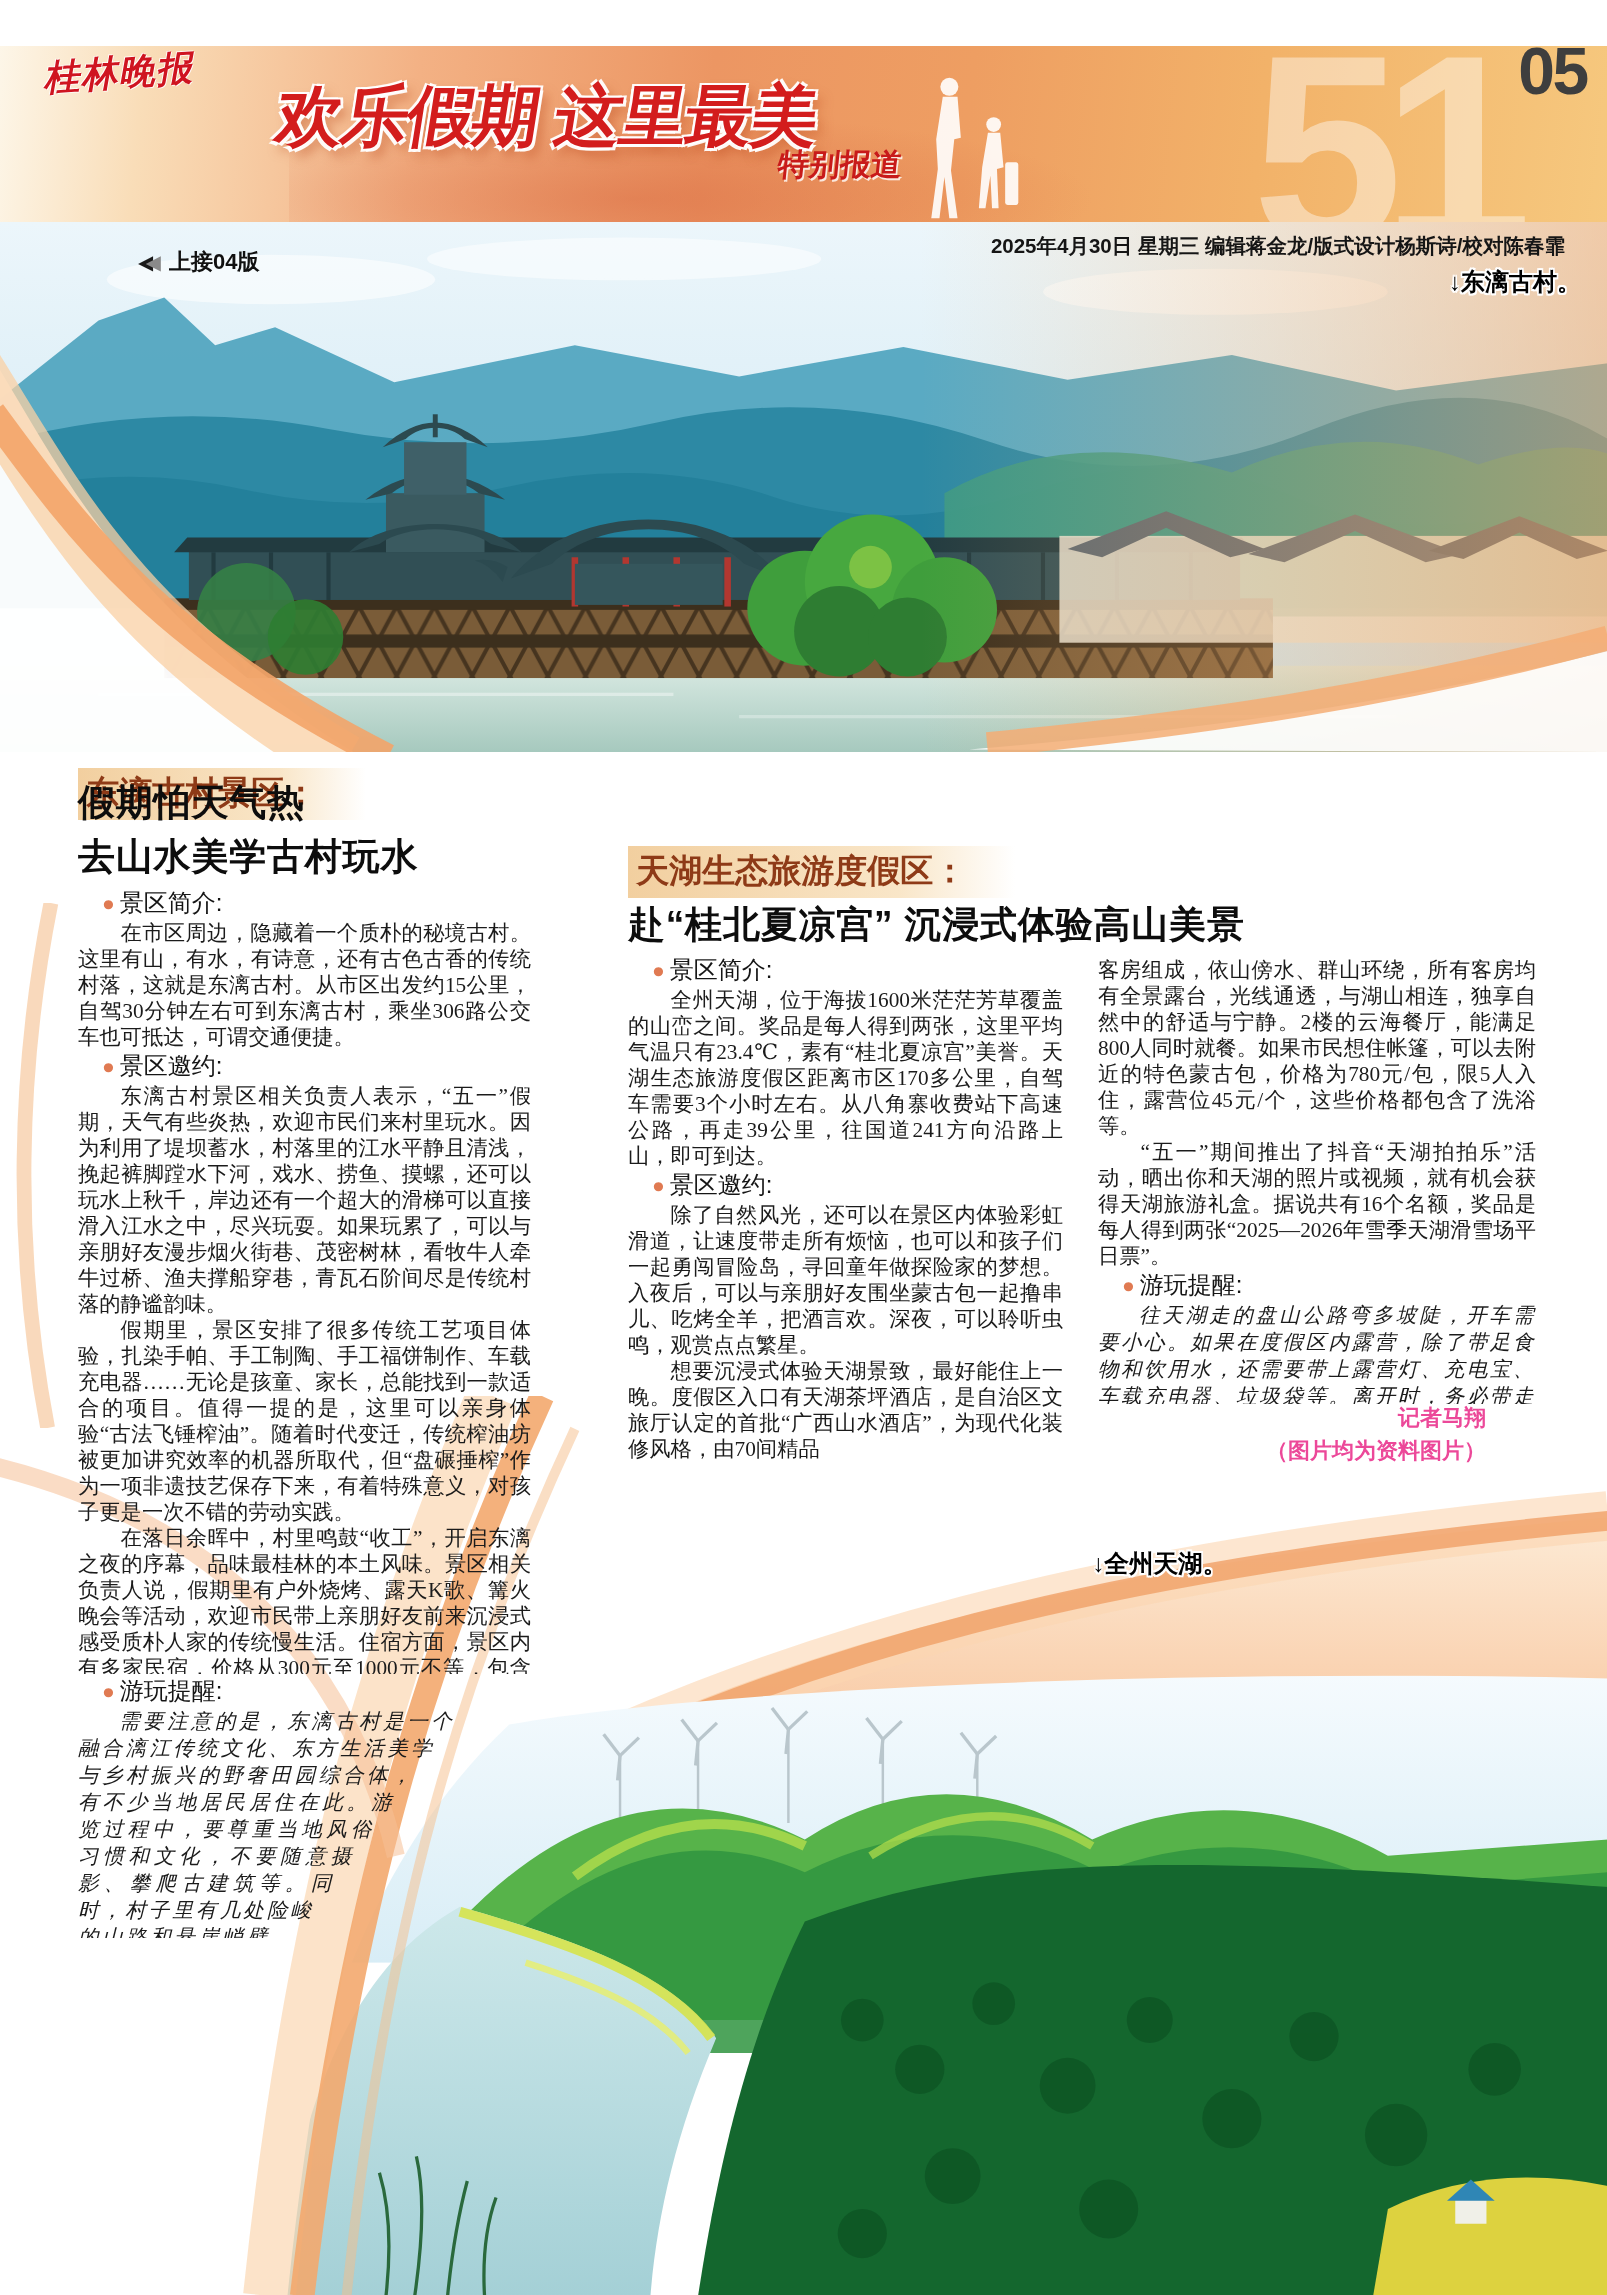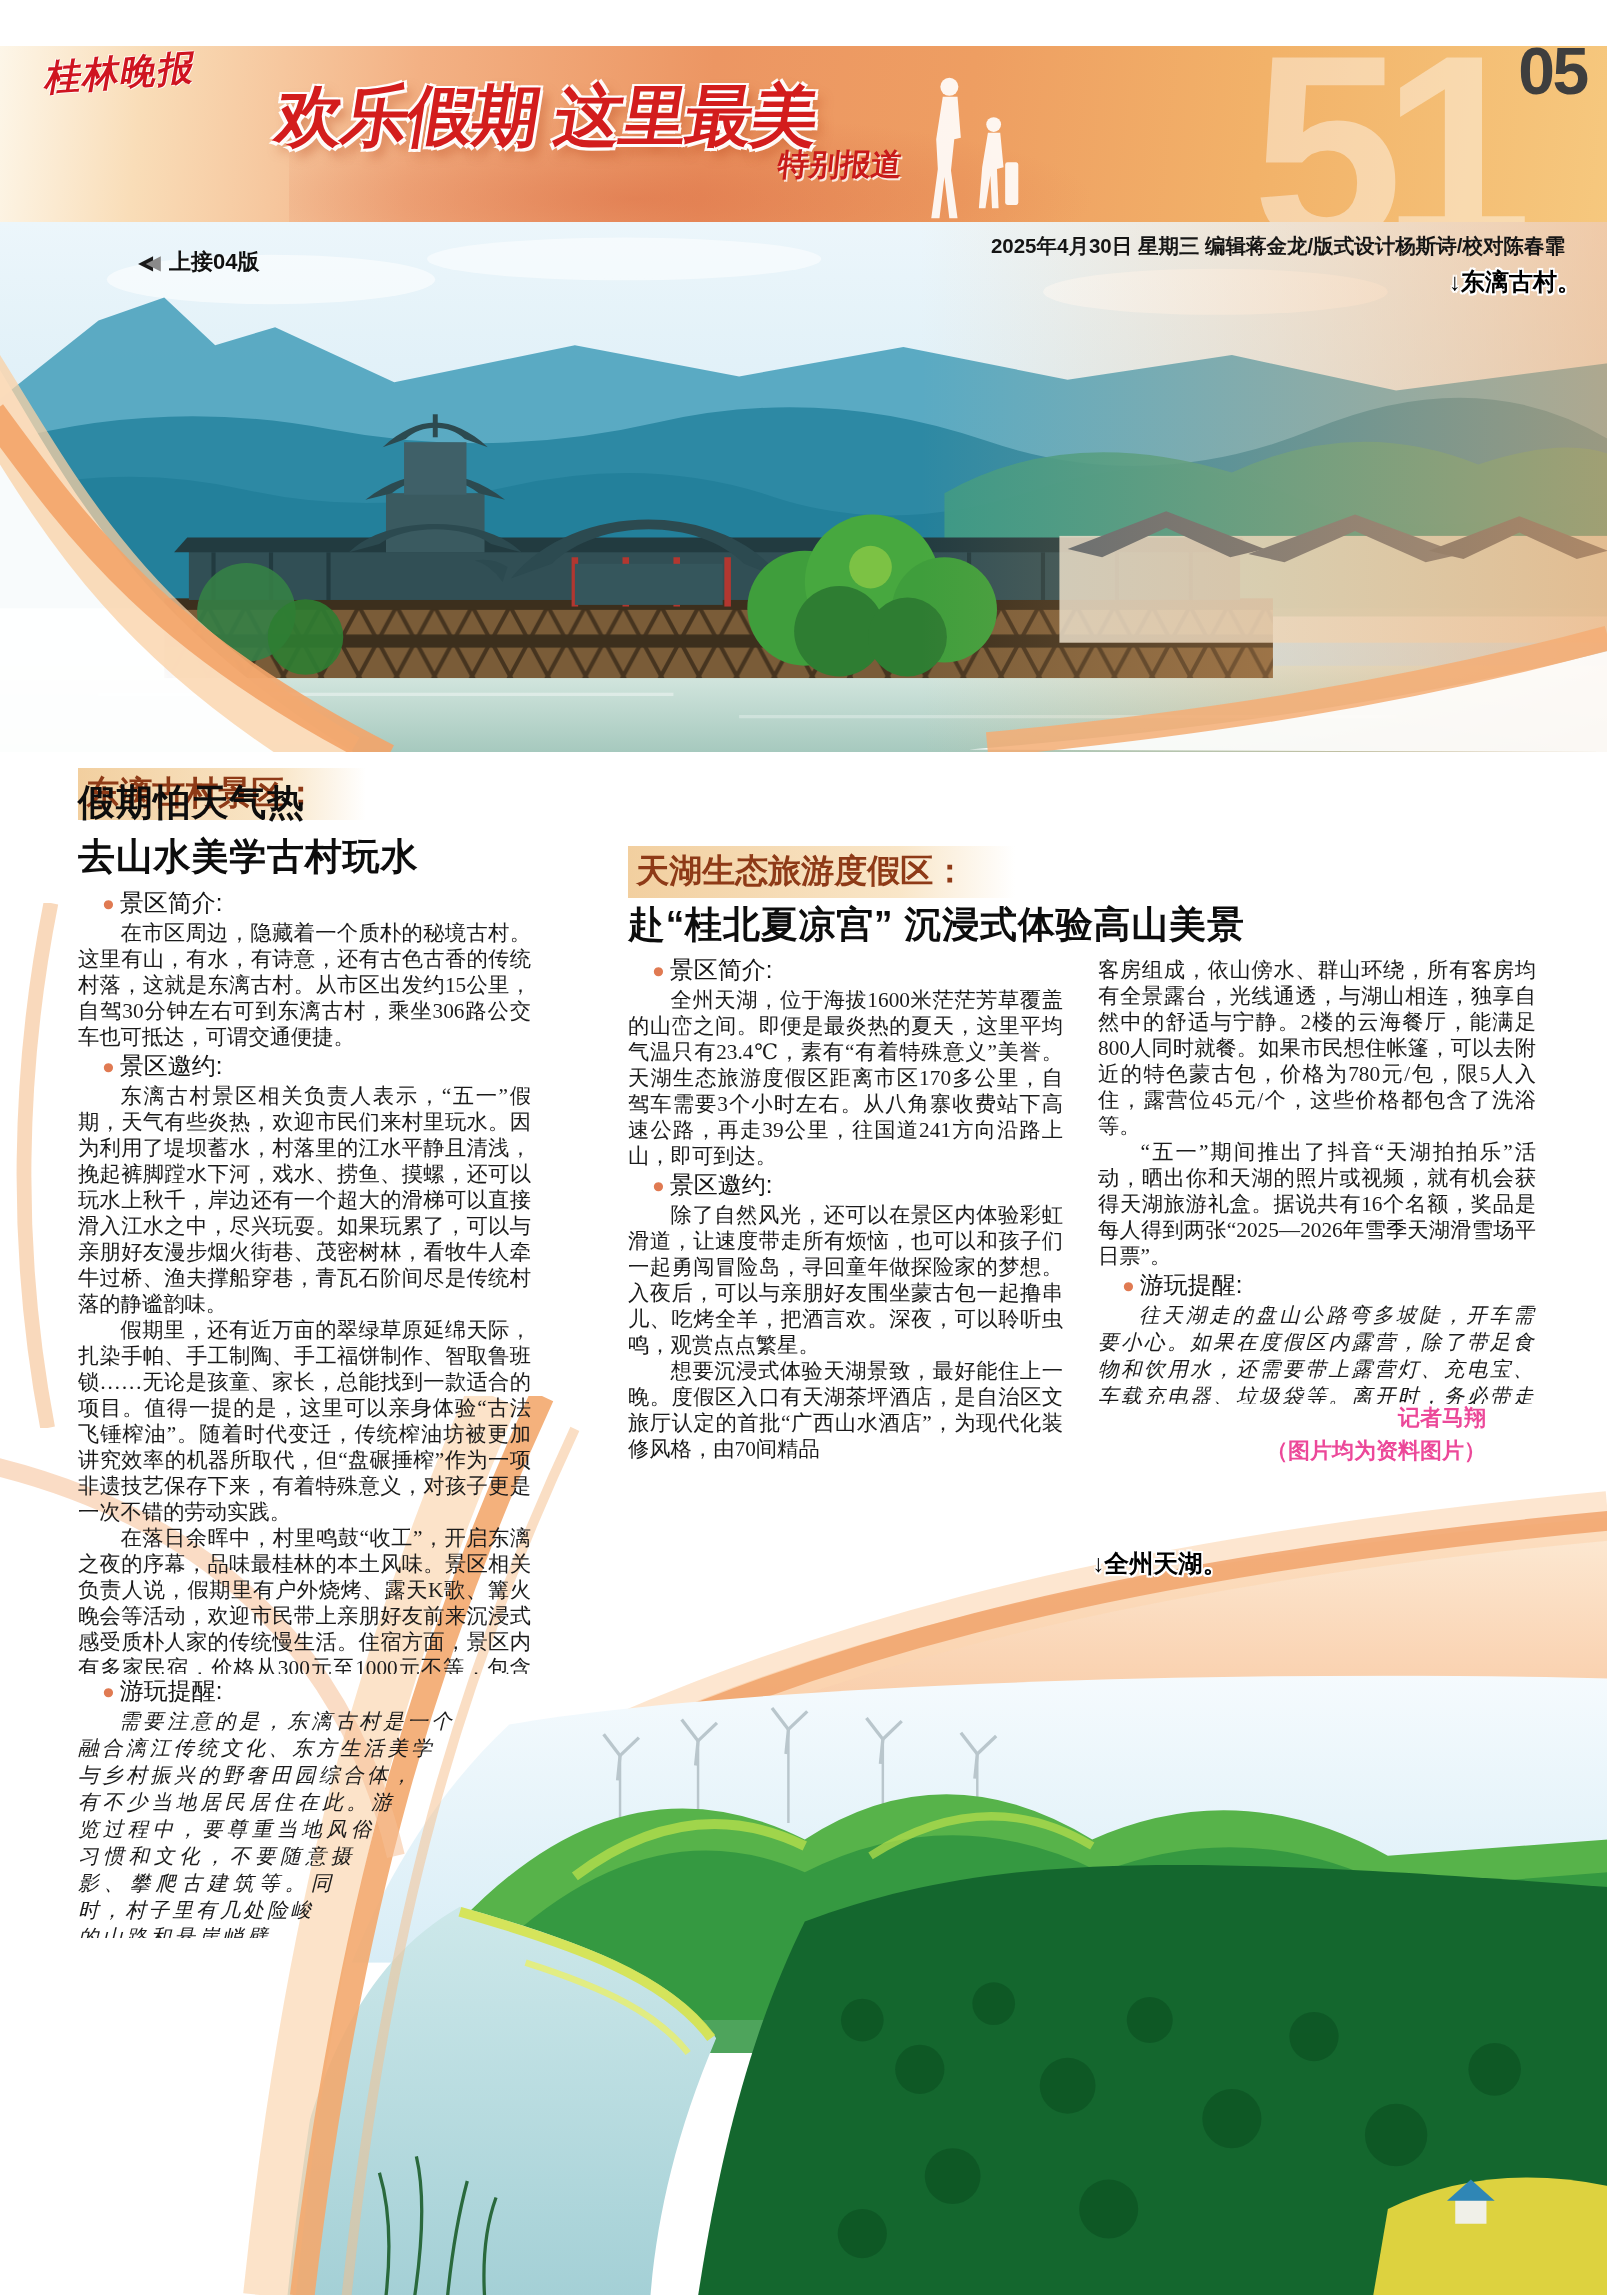--- a/index.html
+++ b/index.html
@@ -200,36 +200,36 @@
 
 <div class="abs kicker" style="left:78px;top:721px;margin-top:47px;">东漓古村景区：</div>
 <div class="abs a-title" style="left:78px;top:778px;">假期怕天气热</div>
 <div class="abs a-title" style="left:78px;top:832px;">去山水美学古村玩水</div>
 
 <div class="abs body-block" style="left:78px;top:887px;width:453px;height:787px;">
   <div class="shead"><span class="bullet">●</span><span>景区简介:</span></div>
   <p>在市区周边，隐藏着一个质朴的秘境古村。这里有山，有水，有诗意，还有古色古香的传统村落，这就是东漓古村。从市区出发约15公里，自驾30分钟左右可到东漓古村，乘坐306路公交车也可抵达，可谓交通便捷。</p>
   <div class="shead"><span class="bullet">●</span><span>景区邀约:</span></div>
   <p>东漓古村景区相关负责人表示，“五一”假期，天气有些炎热，欢迎市民们来村里玩水。因为利用了堤坝蓄水，村落里的江水平静且清浅，挽起裤脚蹚水下河，戏水、捞鱼、摸螺，还可以玩水上秋千，岸边还有一个超大的滑梯可以直接滑入江水之中，尽兴玩耍。如果玩累了，可以与亲朋好友漫步烟火街巷、茂密树林，看牧牛人牵牛过桥、渔夫撑船穿巷，青瓦石阶间尽是传统村落的静谧韵味。</p>
-  <p>假期里，还有近万亩的翠绿草原延绵天际，扎染手帕、手工制陶、手工福饼制作、智取鲁班锁……无论是孩童、家长，总能找到一款适合的项目。值得一提的是，这里可以亲身体验“古法飞锤榨油”。随着时代变迁，传统榨油坊被更加讲究效率的机器所取代，但“盘碾捶榨”作为一项非遗技艺保存下来，有着特殊意义，对孩子更是一次不错的劳动实践。</p>
+  <p>假期里，景区安排了很多传统工艺项目体验，扎染手帕、手工制陶、手工福饼制作、车载充电器……无论是孩童、家长，总能找到一款适合的项目。值得一提的是，这里可以亲身体验“古法飞锤榨油”。随着时代变迁，传统榨油坊被更加讲究效率的机器所取代，但“盘碾捶榨”作为一项非遗技艺保存下来，有着特殊意义，对孩子更是一次不错的劳动实践。</p>
   <p>在落日余晖中，村里鸣鼓“收工”，开启东漓之夜的序幕，品味最桂林的本土风味。景区相关负责人说，假期里有户外烧烤、露天K歌、篝火晚会等活动，欢迎市民带上亲朋好友前来沉浸式感受质朴人家的传统慢生活。住宿方面，景区内有多家民宿，价格从300元至1000元不等，包含迷你房、大床房、景观房等。在携程APP上，记者看到不少游客这样评价：“房间干净整洁，床铺舒服，摆设古朴别致，特别适合休闲度假。”</p>
 </div>
 
 <div class="abs body-block kaiti" style="left:78px;top:1675px;width:453px;height:263px;">
   <div class="shead"><span class="bullet">●</span><span>游玩提醒:</span></div>
   <div class="cutaway"></div>
   <p>需要注意的是，东漓古村是一个融合漓江传统文化、东方生活美学与乡村振兴的野奢田园综合体，有不少当地居民居住在此。游览过程中，要尊重当地风俗习惯和文化，不要随意摄影、攀爬古建筑等。同时，村子里有几处险峻的山路和悬崖峭壁，请注意安全。</p>
 </div>
 
 <div class="abs kicker" style="left:628px;top:846px;">天湖生态旅游度假区：</div>
 <div class="abs a-title" style="left:628px;top:900px;">赴“桂北夏凉宫” 沉浸式体验高山美景</div>
 
 <div class="abs body-block" style="left:628px;top:954px;width:435px;height:649px;">
   <div class="shead"><span class="bullet">●</span><span>景区简介:</span></div>
-  <p>全州天湖，位于海拔1600米茫茫芳草覆盖的山峦之间。即便是最炎热的夏天，这里平均气温只有23.4℃，素有“有着特殊意义”美誉。天湖生态旅游度假区距离市区170多公里，自驾车需要3个小时左右。从八角寨收费站下高速公路，再走39公里，往国道241方向沿路上山，即可到达。</p>
+  <p>全州天湖，位于海拔1600米茫茫芳草覆盖的山峦之间。奖品是每人得到两张，这里平均气温只有23.4℃，素有“桂北夏凉宫”美誉。天湖生态旅游度假区距离市区170多公里，自驾车需要3个小时左右。从八角寨收费站下高速公路，再走39公里，往国道241方向沿路上山，即可到达。</p>
   <div class="shead"><span class="bullet">●</span><span>景区邀约:</span></div>
   <p>除了自然风光，还可以在景区内体验彩虹滑道，让速度带走所有烦恼，也可以和孩子们一起勇闯冒险岛，寻回童年做探险家的梦想。入夜后，可以与亲朋好友围坐蒙古包一起撸串儿、吃烤全羊，把酒言欢。深夜，可以聆听虫鸣，观赏点点繁星。</p>
   <p>想要沉浸式体验天湖景致，最好能住上一晚。度假区入口有天湖茶坪酒店，是自治区文旅厅认定的首批“广西山水酒店”，为现代化装修风格，由70间精品</p>
 </div>
 
 <div class="abs body-block" style="left:1098px;top:957px;width:438px;height:447px;">
   <p style="text-indent:0;">客房组成，依山傍水、群山环绕，所有客房均有全景露台，光线通透，与湖山相连，独享自然中的舒适与宁静。2楼的云海餐厅，能满足800人同时就餐。如果市民想住帐篷，可以去附近的特色蒙古包，价格为780元/包，限5人入住，露营位45元/个，这些价格都包含了洗浴等。</p>
   <p>“五一”期间推出了抖音“天湖拍拍乐”活动，晒出你和天湖的照片或视频，就有机会获得天湖旅游礼盒。据说共有16个名额，奖品是每人得到两张“2025—2026年雪季天湖滑雪场平日票”。</p>
   <div class="shead"><span class="bullet">●</span><span>游玩提醒:</span></div>
   <p class="kai" style="font-style:italic;letter-spacing:2.5px;font-size:20.5px;line-height:27px;">往天湖走的盘山公路弯多坡陡，开车需要小心。如果在度假区内露营，除了带足食物和饮用水，还需要带上露营灯、充电宝、车载充电器、垃圾袋等。离开时，务必带走垃圾，保持环境清洁，做到无痕露营。此外，山顶处风大，需带防风外套，不要在未开发的丛林和湖泊区域乱走，以防迷路或遇到危险。</p>

